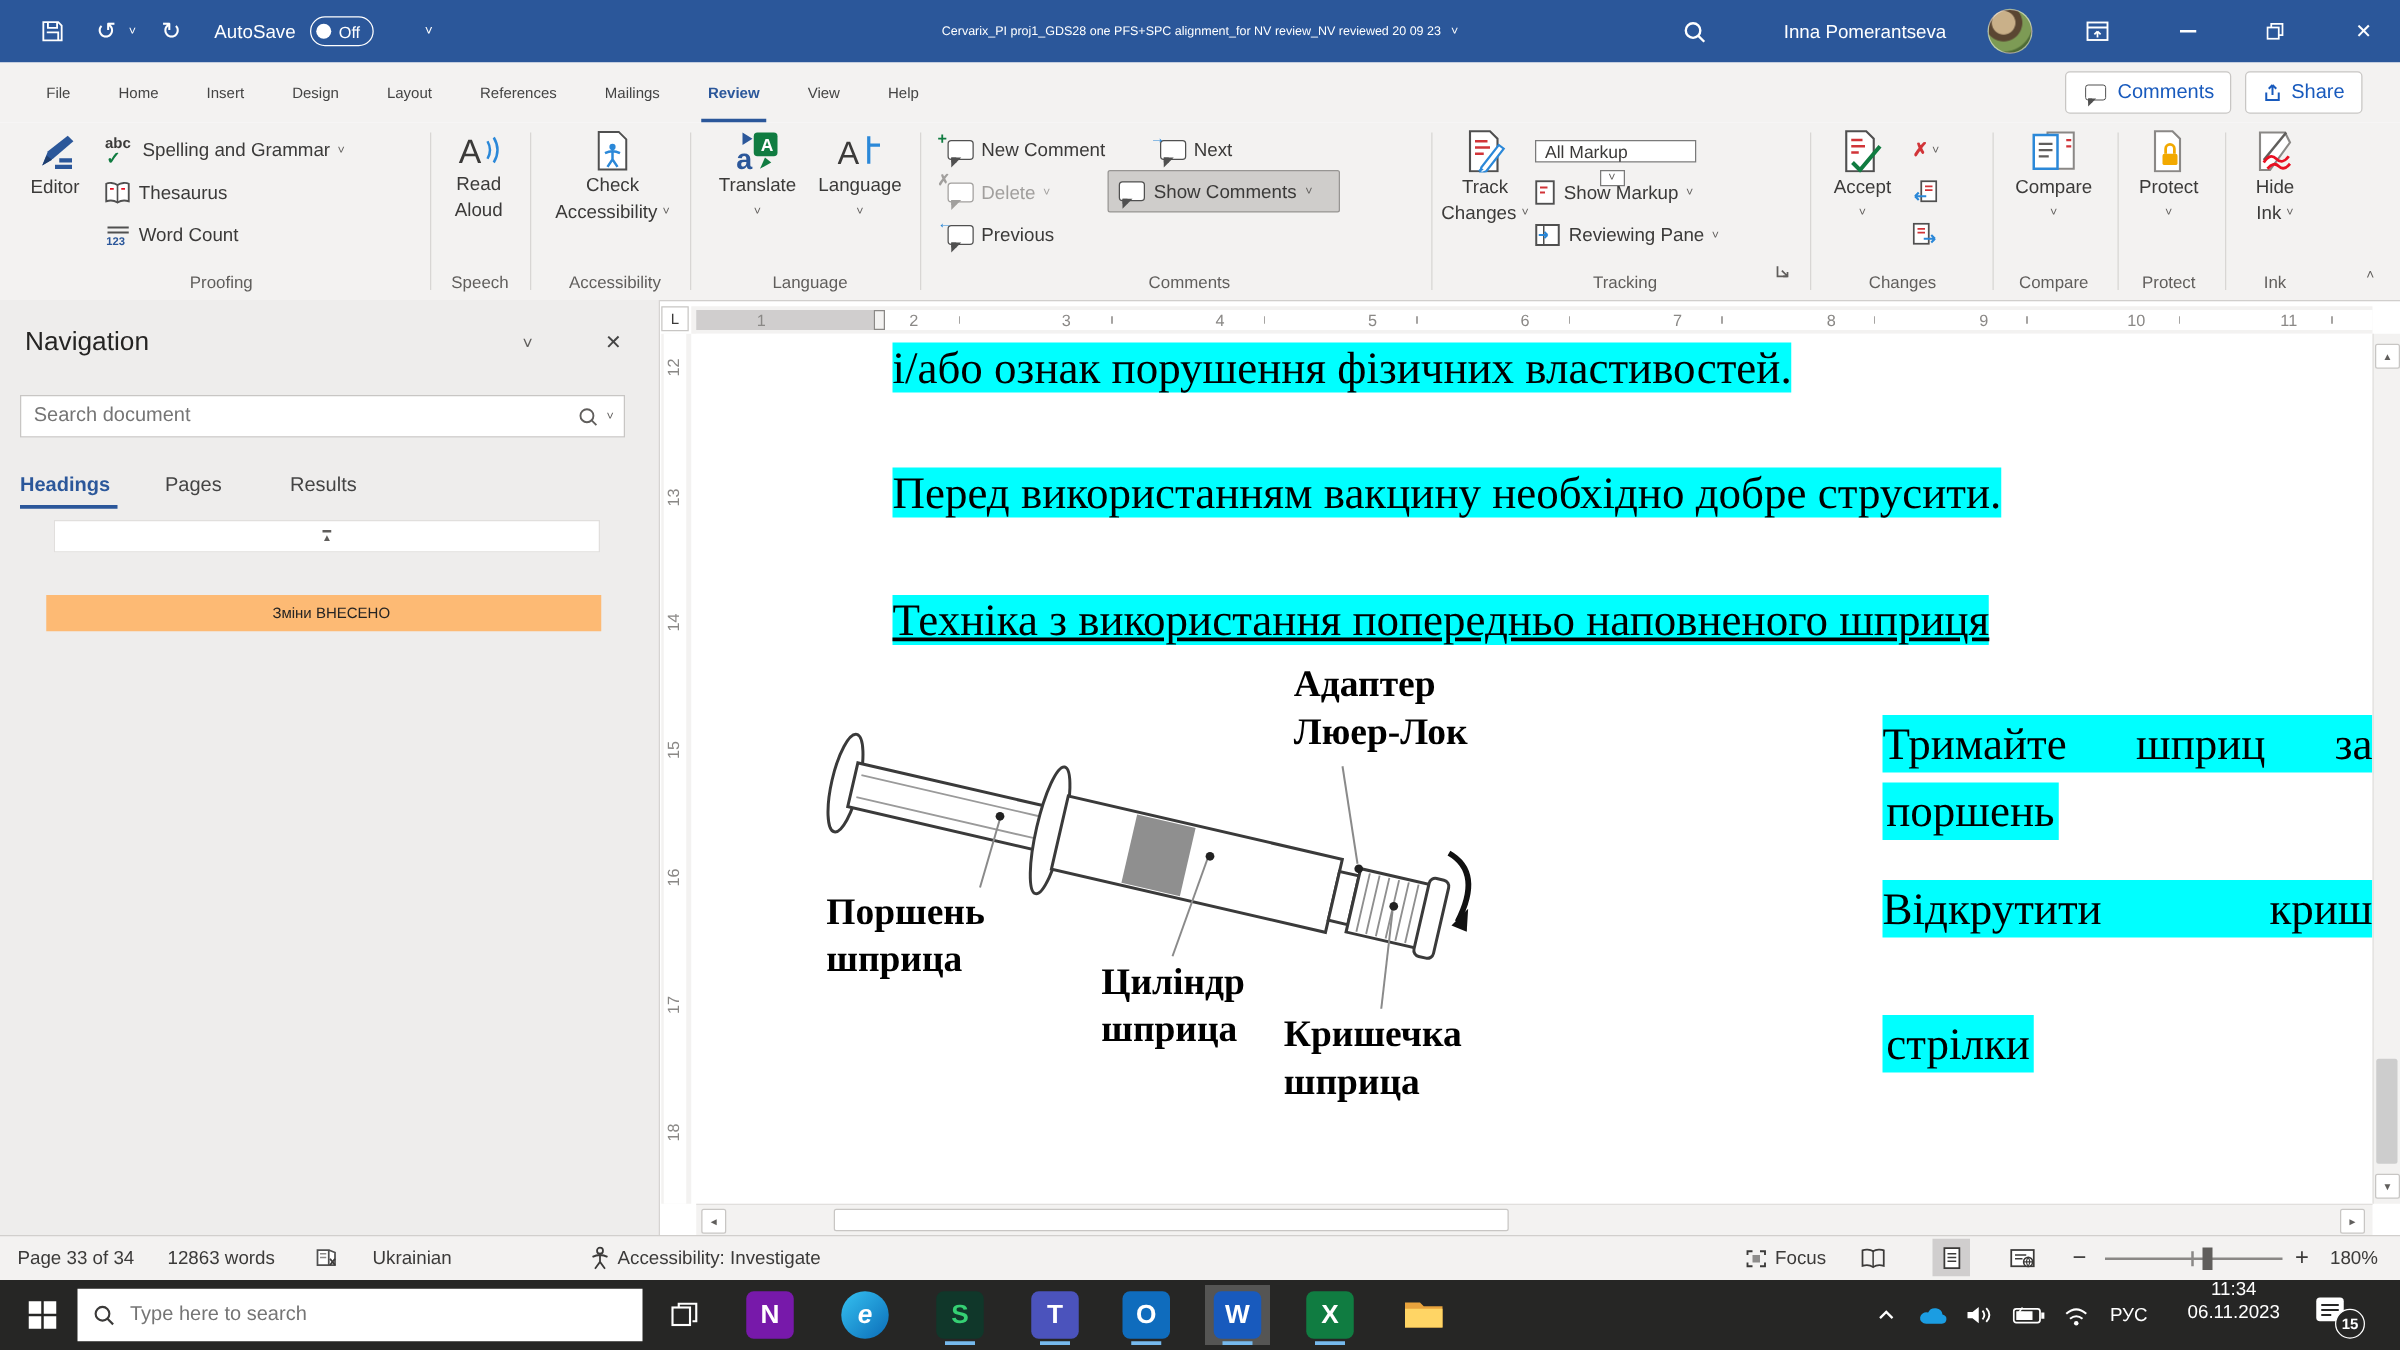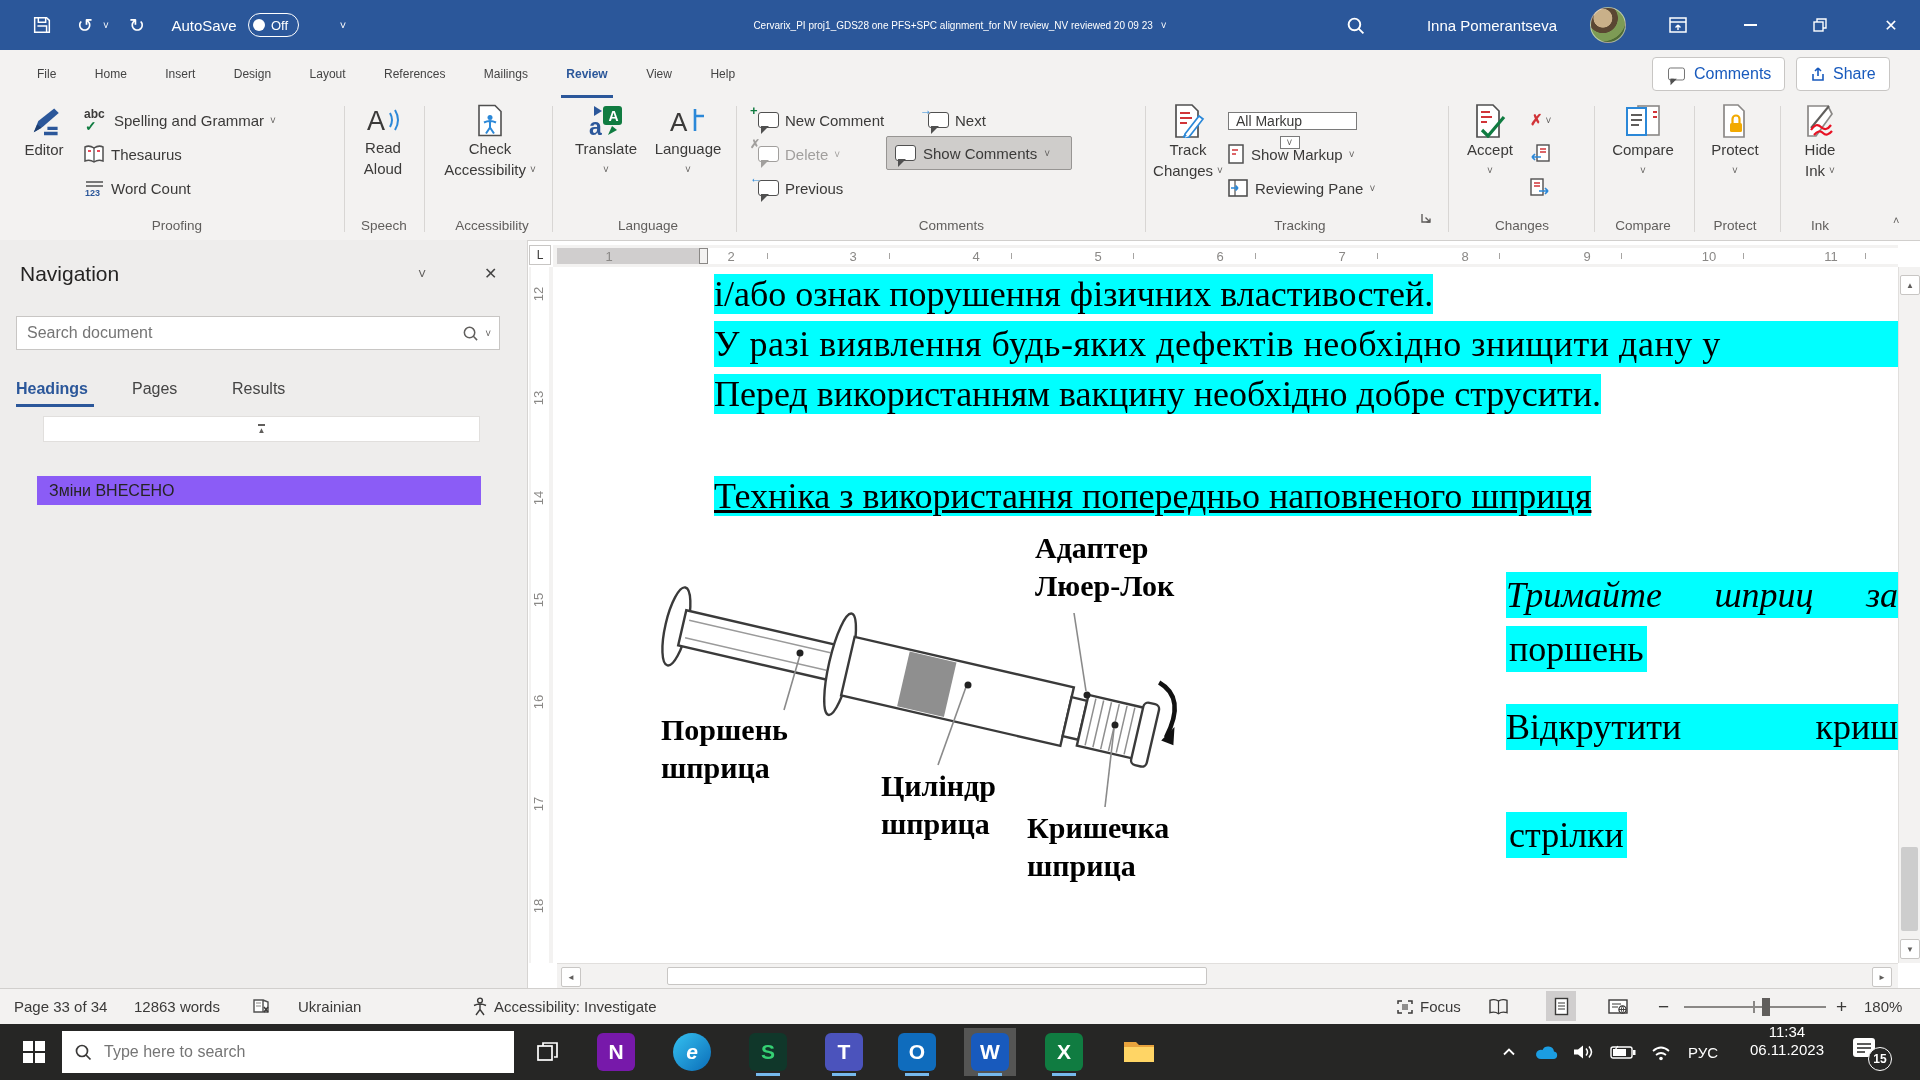--- a/index.html
+++ b/index.html
@@ -37,21 +37,21 @@
   .bub .ov{position:absolute;top:-10px;left:-9px;font-size:13px;font-weight:700;}
   .showc{position:absolute;left:886px;top:38px;width:186px;height:34px;background:#cfcdcb;border:1px solid #979593;border-radius:2px;display:flex;align-items:center;gap:7px;padding:0 8px;font-size:15px;color:#3b3a39;box-sizing:border-box;}
   .combo{display:flex;align-items:center;height:26px;background:#fff;border:1px solid #7a7a7a;font-size:14px;color:#3b3a39;}
 
   
   .navpane{position:absolute;left:0;top:240px;width:527px;height:748px;background:#eeedec;border-right:1px solid #d6d4d2;}
   .navsearch{position:absolute;left:16px;top:76px;width:484px;height:34px;background:#fff;border:1px solid #c8c6c4;box-sizing:border-box;display:flex;align-items:center;}
   .navsearch input{flex:1;border:0;outline:0;font-size:16px;color:#444;padding:0 10px;background:transparent;font-family:"Liberation Sans",sans-serif;}
   .navtab{position:absolute;top:140px;font-size:16px;color:#444;}
   .navtab.active{color:#2b579a;font-weight:700;}
-  .navitem-sel{position:absolute;left:37px;top:236px;width:444px;height:29px;background:#8b5cf6;line-height:29px;font-size:16px;color:#252423;padding-left:12px;box-sizing:border-box;}
+  .navitem-sel{position:absolute;left:37px;top:236px;width:444px;height:29px;background:#fdba74;line-height:29px;font-size:12px;color:#252423;padding-left:12px;box-sizing:border-box;text-align:center;}
 
   
   .hruler{position:absolute;left:553px;top:245px;width:1345px;height:22px;background:#f3f2f1;}
   .rn{position:absolute;top:4px;font-size:13px;color:#8a8886;transform:translateX(-50%);}
   .vruler{position:absolute;left:529px;top:267px;width:24px;height:696px;background:#f3f2f1;}
   .vn{position:absolute;left:1px;width:18px;height:16px;line-height:16px;text-align:center;font-size:13px;color:#8a8886;transform:rotate(-90deg);}
   .page{position:absolute;left:557px;top:267px;width:1341px;height:696px;background:#fff;overflow:hidden;}
   .cy{background:#00ffff;}
   .dline{position:absolute;white-space:nowrap;font:36px/46px "Liberation Serif",serif;color:#000;}
   .sline{position:absolute;width:392px;font:36px/46px "Liberation Serif",serif;color:#000;background:#00ffff;text-align:justify;text-align-last:justify;}
@@ -460,21 +460,20 @@
     <span class="vn" style="top:123px;">13</span>
     <span class="vn" style="top:223px;">14</span>
     <span class="vn" style="top:325px;">15</span>
     <span class="vn" style="top:427px;">16</span>
     <span class="vn" style="top:529px;">17</span>
     <span class="vn" style="top:631px;">18</span>
   </div>
 
   <div class="page">
     <div class="dline" style="left:157px;top:4px;"><span class="cy">і/або ознак порушення фізичних властивостей.</span></div>
-    <div class="dline" style="left:157px;top:54px;width:1184px;overflow:hidden;"><span class="cy" style="display:inline-block;width:1190px;letter-spacing:.5px;">У разі виявлення будь-яких дефектів необхідно знищити дану у</span></div>
     <div class="dline" style="left:157px;top:104px;"><span class="cy">Перед використанням вакцину необхідно добре струсити.</span></div>
     <div class="dline" style="left:157px;top:206px;"><span class="cy" style="text-decoration:underline;">Техніка з використання попередньо наповненого шприця</span></div>
 
     <svg class="a" style="left:93px;top:258px;" width="560" height="370" viewBox="0 0 560 370">
       <g stroke="#3a3a3a" stroke-width="2.4" fill="#fff" transform="translate(18,40) rotate(13)">
         <ellipse cx="22" cy="58" rx="11" ry="40"></ellipse>
         <rect x="28" y="40" width="155" height="36"></rect>
         <path d="M33 49h145M33 67h145" stroke="#9a9a9a" stroke-width="1.5"></path>
         <ellipse cx="190" cy="58" rx="11" ry="52"></ellipse>
         <rect x="198" y="28" width="225" height="60"></rect>
@@ -514,21 +513,21 @@
     </div>
     <div class="dlab" style="left:324px;top:500px;">
       <div>Циліндр</div>
         <div>шприца</div>
     </div>
     <div class="dlab" style="left:470px;top:542px;">
       <div>Кришечка</div>
         <div>шприца</div>
     </div>
 
-    <div class="sline" style="left:949px;top:305px;font-style:italic;">Тримайте шприц за</div>
+    <div class="sline" style="left:949px;top:305px;">Тримайте шприц за</div>
     <div class="sword" style="left:949px;top:359px;">поршень</div>
     <div class="sline" style="left:949px;top:437px;">Відкрутити криш</div>
     <div class="sword" style="left:949px;top:545px;">стрілки</div>
   </div>
 
   <div class="vscroll">
     <div class="sbtn" style="left:1px;top:8px;width:18px;height:18px;">
         <span>▲</span>
       </div>
     <div class="a" style="left:2px;top:580px;width:17px;height:84px;background:#cdcdcd;border-radius:2px;"></div>

